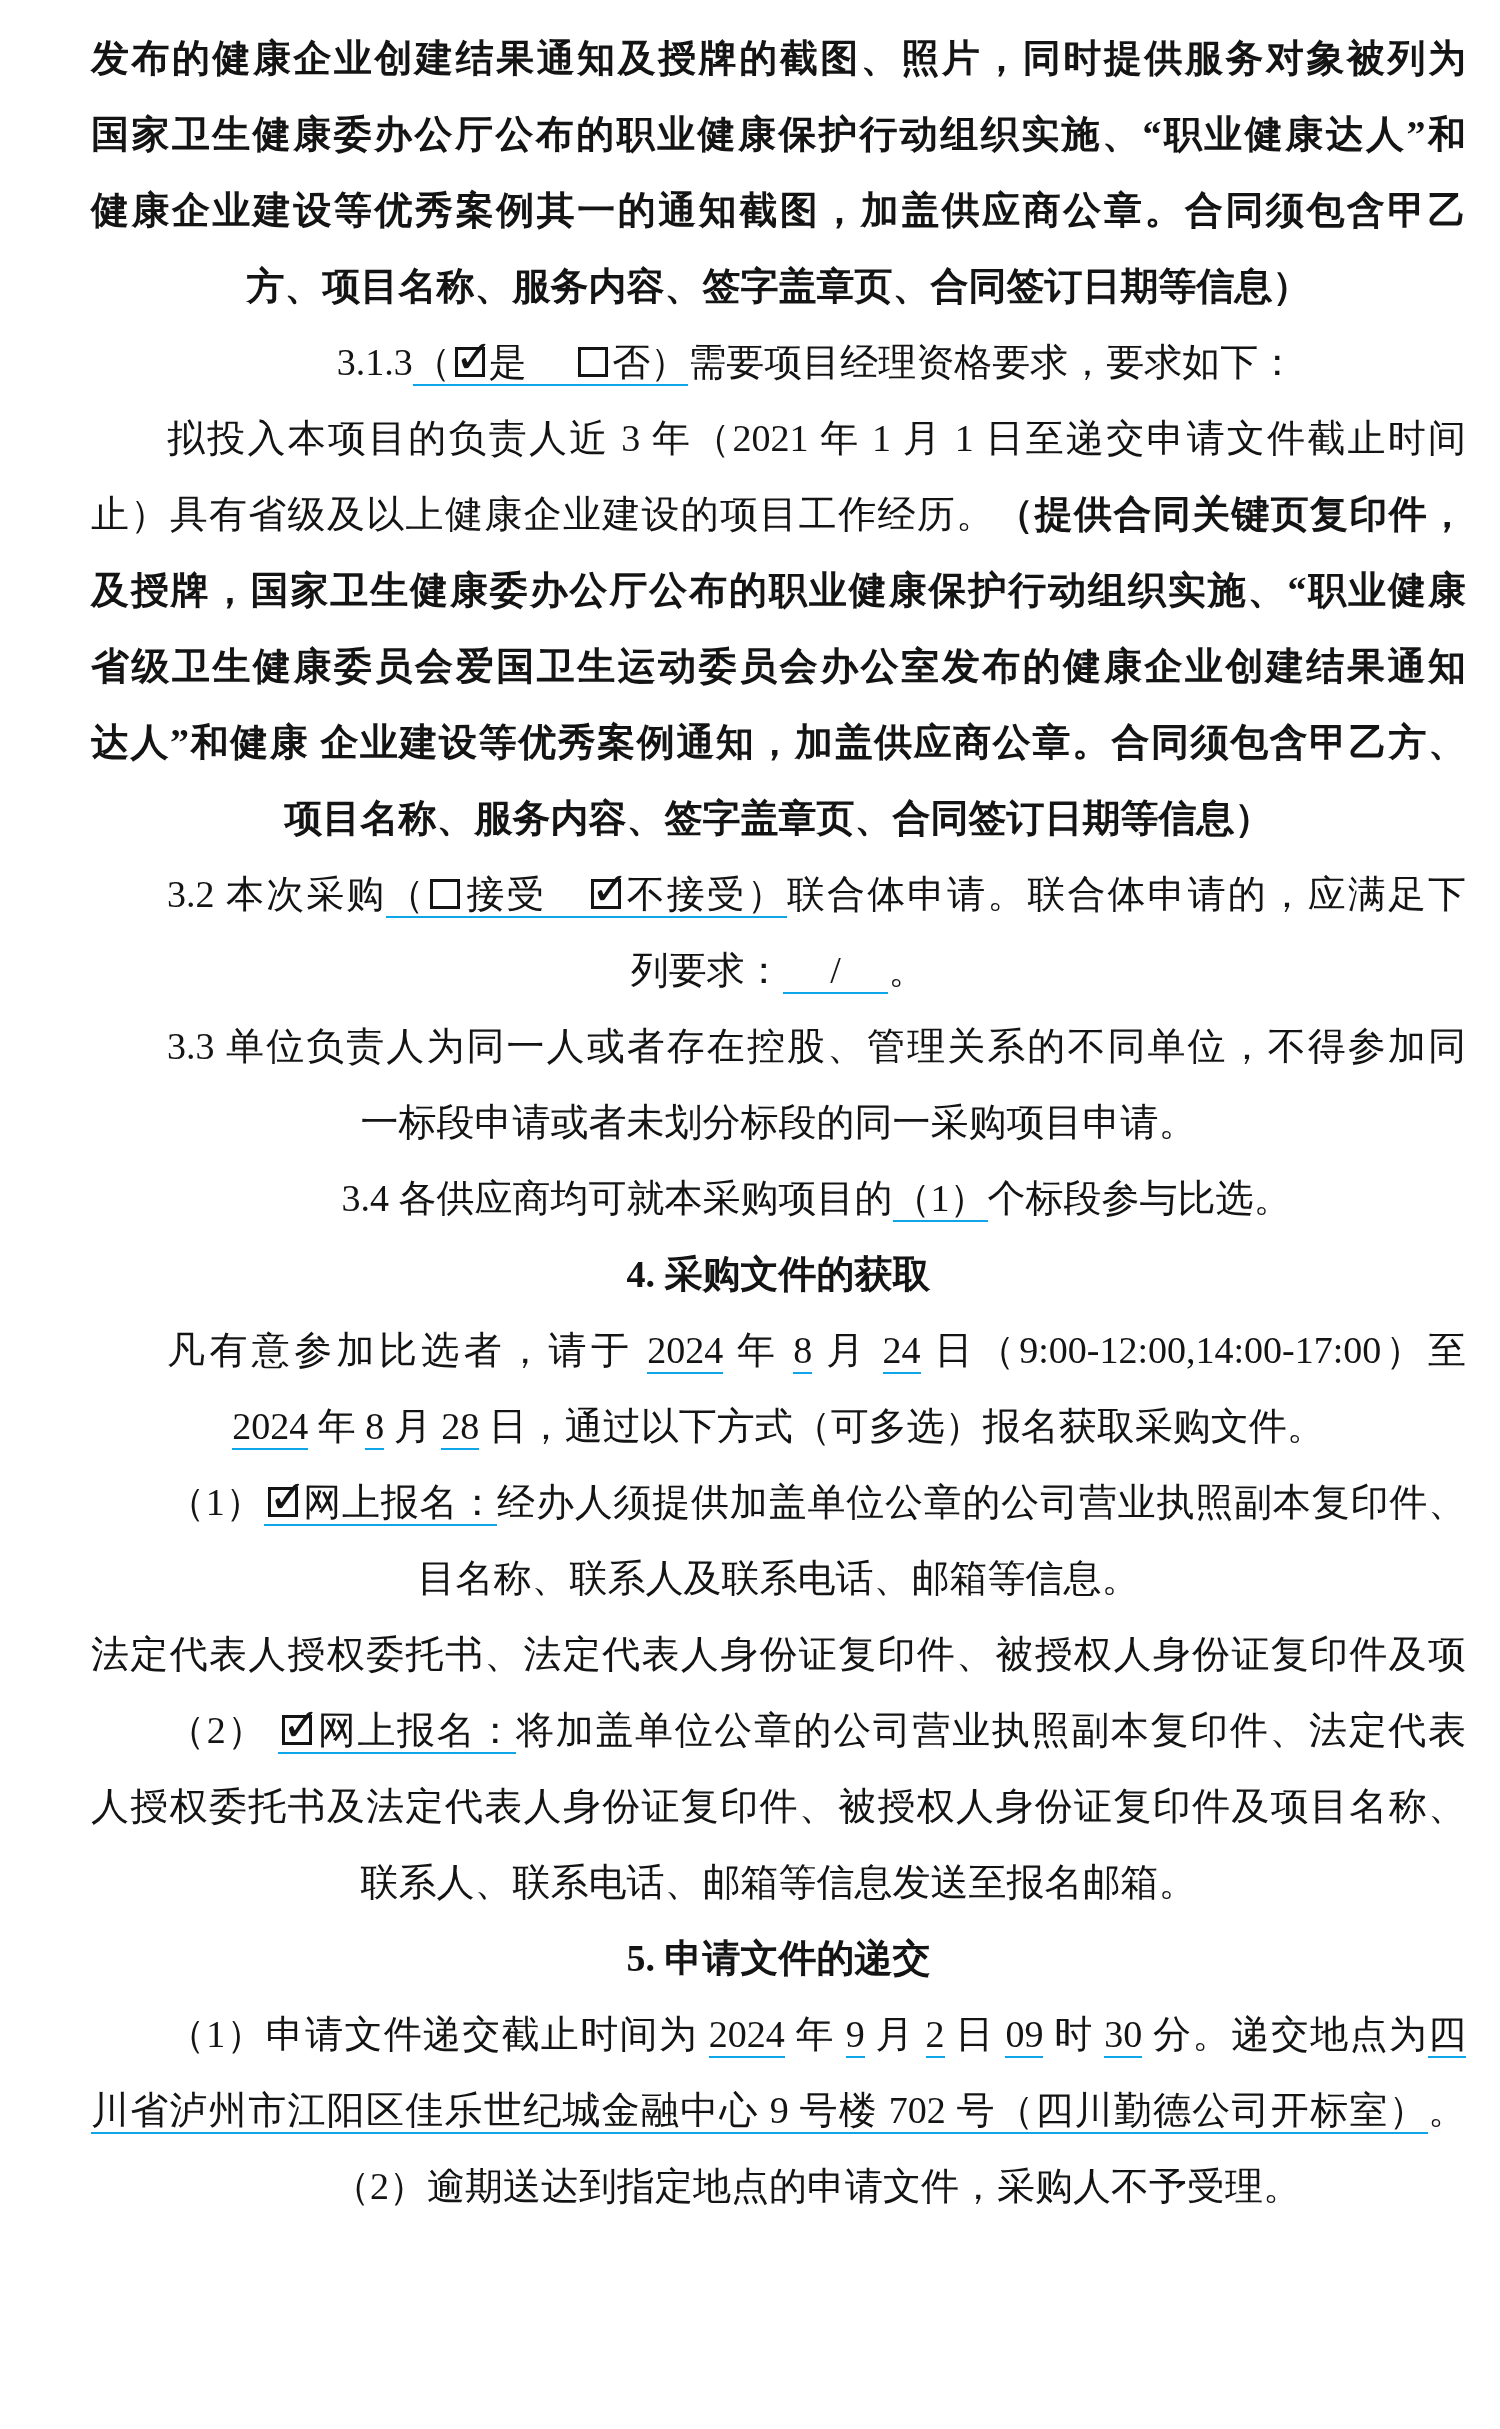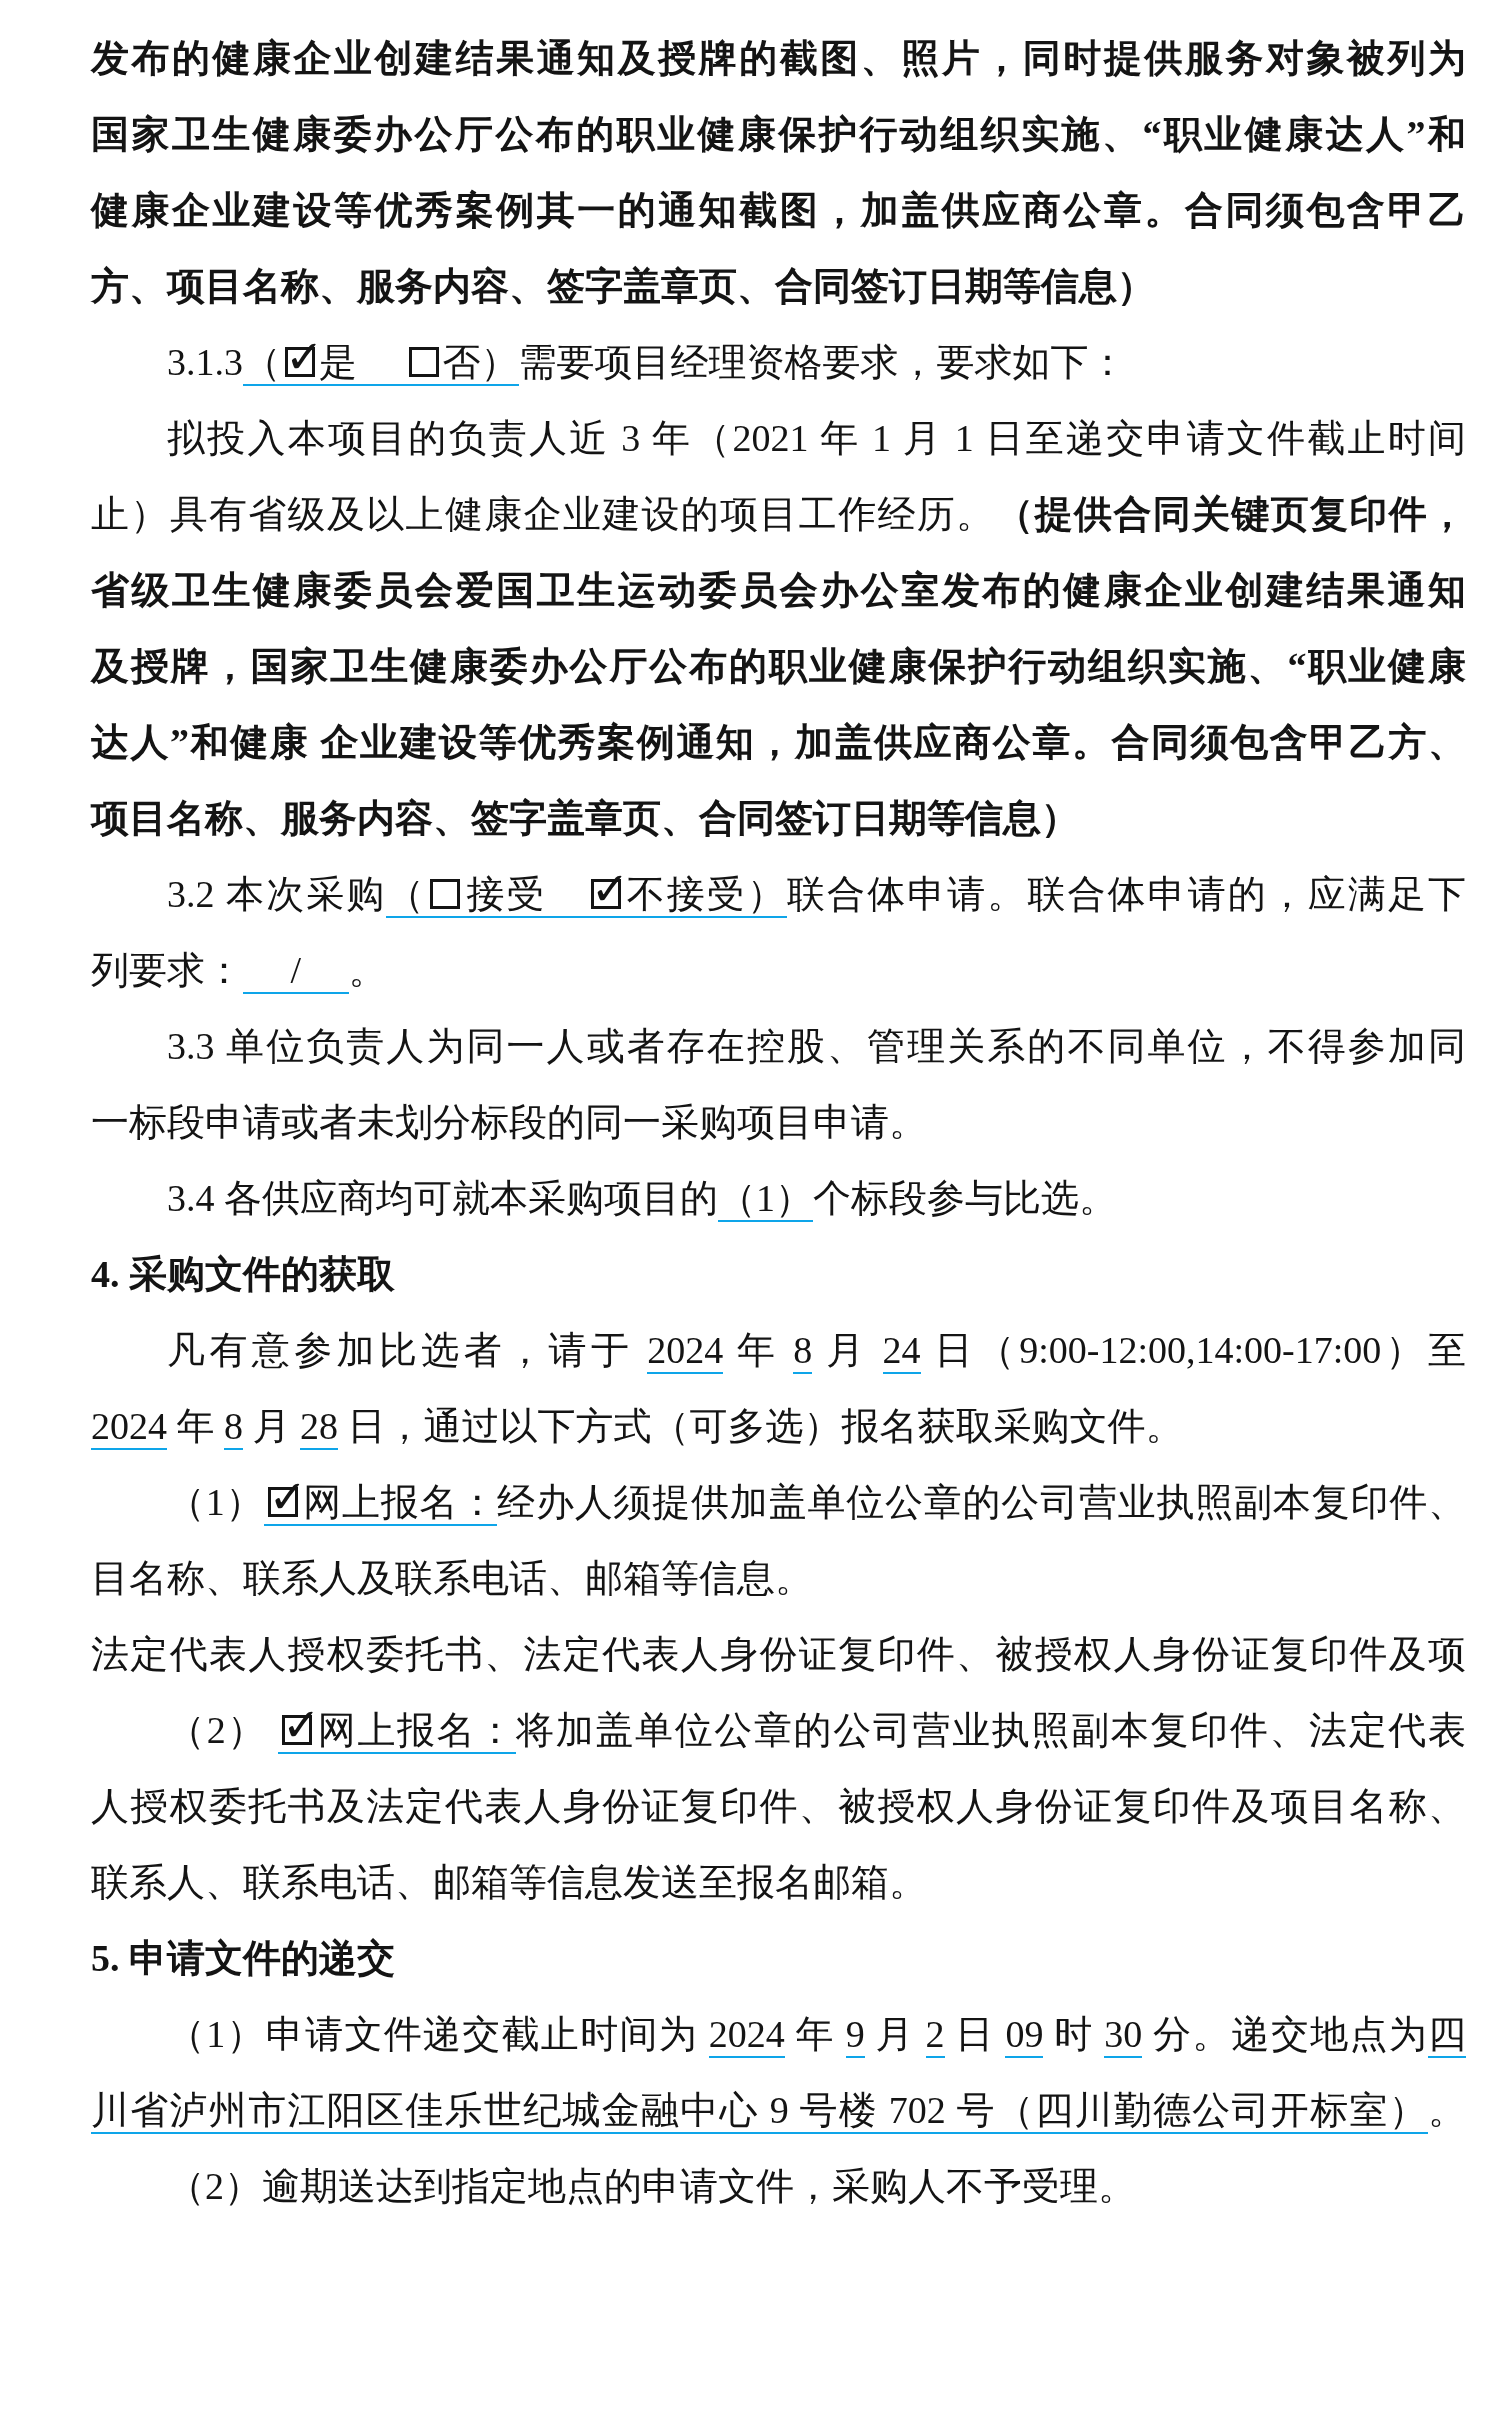--- a/index.html
+++ b/index.html
@@ -14,21 +14,21 @@
     box-sizing:border-box;
     width:1500px;height:2429px;
     padding:20px 62px 0 63px;
     overflow:hidden;
     margin-left:28px;
   }
   .line{
     font-size:38px;
     line-height:76px;
     height:76px;
-    text-align:left;
+    text-align:center;
     white-space:normal;
   }
   .line.j{
     text-align:justify;
     text-align-last:justify;
   }
   .line.indent{ padding-left:76px; }
   .line.heading{ font-weight:700; }
   .b{ font-weight:700; }
   .u{ border-bottom:2px solid #0ea5e9; padding-bottom:1px; }
@@ -56,22 +56,22 @@
 <body>
 
 <div class="page">
     <div class="line j"><span class="b ">发布的健康企业创建结果通知及授牌的截图、照片，同时提供服务对象被列为</span></div>
     <div class="line j"><span class="b ">国家卫生健康委办公厅公布的职业健康保护行动组织实施、“职业健康达人”和</span></div>
     <div class="line j"><span class="b ">健康企业建设等优秀案例其一的通知截图，加盖供应商公章。合同须包含甲乙</span></div>
     <div class="line"><span class="b ">方、项目名称、服务内容、签字盖章页、合同签订日期等信息）</span></div>
     <div class="line indent"><span class="">3.1.3</span><span class="u"><span class="">（</span><span class="cb checked"></span><span class="">是　 </span><span class="cb"></span><span class="">否）</span></span><span class="">需要项目经理资格要求，要求如下：</span></div>
     <div class="line j indent"><span class="">拟投入本项目的负责人近 3 年（2021 年 1 月 1 日至递交申请文件截止时间</span></div>
     <div class="line j"><span class="">止）具有省级及以上健康企业建设的项目工作经历。</span><span class="b ">（提供合同关键页复印件，</span></div>
+    <div class="line j"><span class="b ">及授牌，国家卫生健康委办公厅公布的职业健康保护行动组织实施、“职业健康</span></div>
     <div class="line j"><span class="b ">省级卫生健康委员会爱国卫生运动委员会办公室发布的健康企业创建结果通知</span></div>
-    <div class="line j"><span class="b ">及授牌，国家卫生健康委办公厅公布的职业健康保护行动组织实施、“职业健康</span></div>
     <div class="line j"><span class="b ">达人”和健康 企业建设等优秀案例通知，加盖供应商公章。合同须包含甲乙方、</span></div>
     <div class="line"><span class="b ">项目名称、服务内容、签字盖章页、合同签订日期等信息）</span></div>
     <div class="line j indent"><span class="">3.2 本次采购</span><span class="u"><span class="">（</span><span class="cb"></span><span class="">接受　</span><span class="cb checked"></span><span class="">不接受）</span></span><span class="">联合体申请。联合体申请的，应满足下</span></div>
     <div class="line"><span class="">列要求：</span><span class="u">　 / 　</span><span class="">。</span></div>
     <div class="line j indent"><span class="">3.3 单位负责人为同一人或者存在控股、管理关系的不同单位，不得参加同</span></div>
     <div class="line"><span class="">一标段申请或者未划分标段的同一采购项目申请。</span></div>
     <div class="line indent"><span class="">3.4 各供应商均可就本采购项目的</span><span class="u">（1）</span><span class="">个标段参与比选。</span></div>
     <div class="line heading"><span class="b ">4. 采购文件的获取</span></div>
     <div class="line j indent"><span class="">凡有意参加比选者，请于 </span><span class="u">2024</span><span class=""> 年 </span><span class="u">8</span><span class=""> 月 </span><span class="u">24</span><span class=""> 日（9:00-12:00,14:00-17:00）至</span></div>
     <div class="line"><span class="u">2024</span><span class=""> 年 </span><span class="u">8</span><span class=""> 月 </span><span class="u">28</span><span class=""> 日，通过以下方式（可多选）报名获取采购文件。</span></div>

